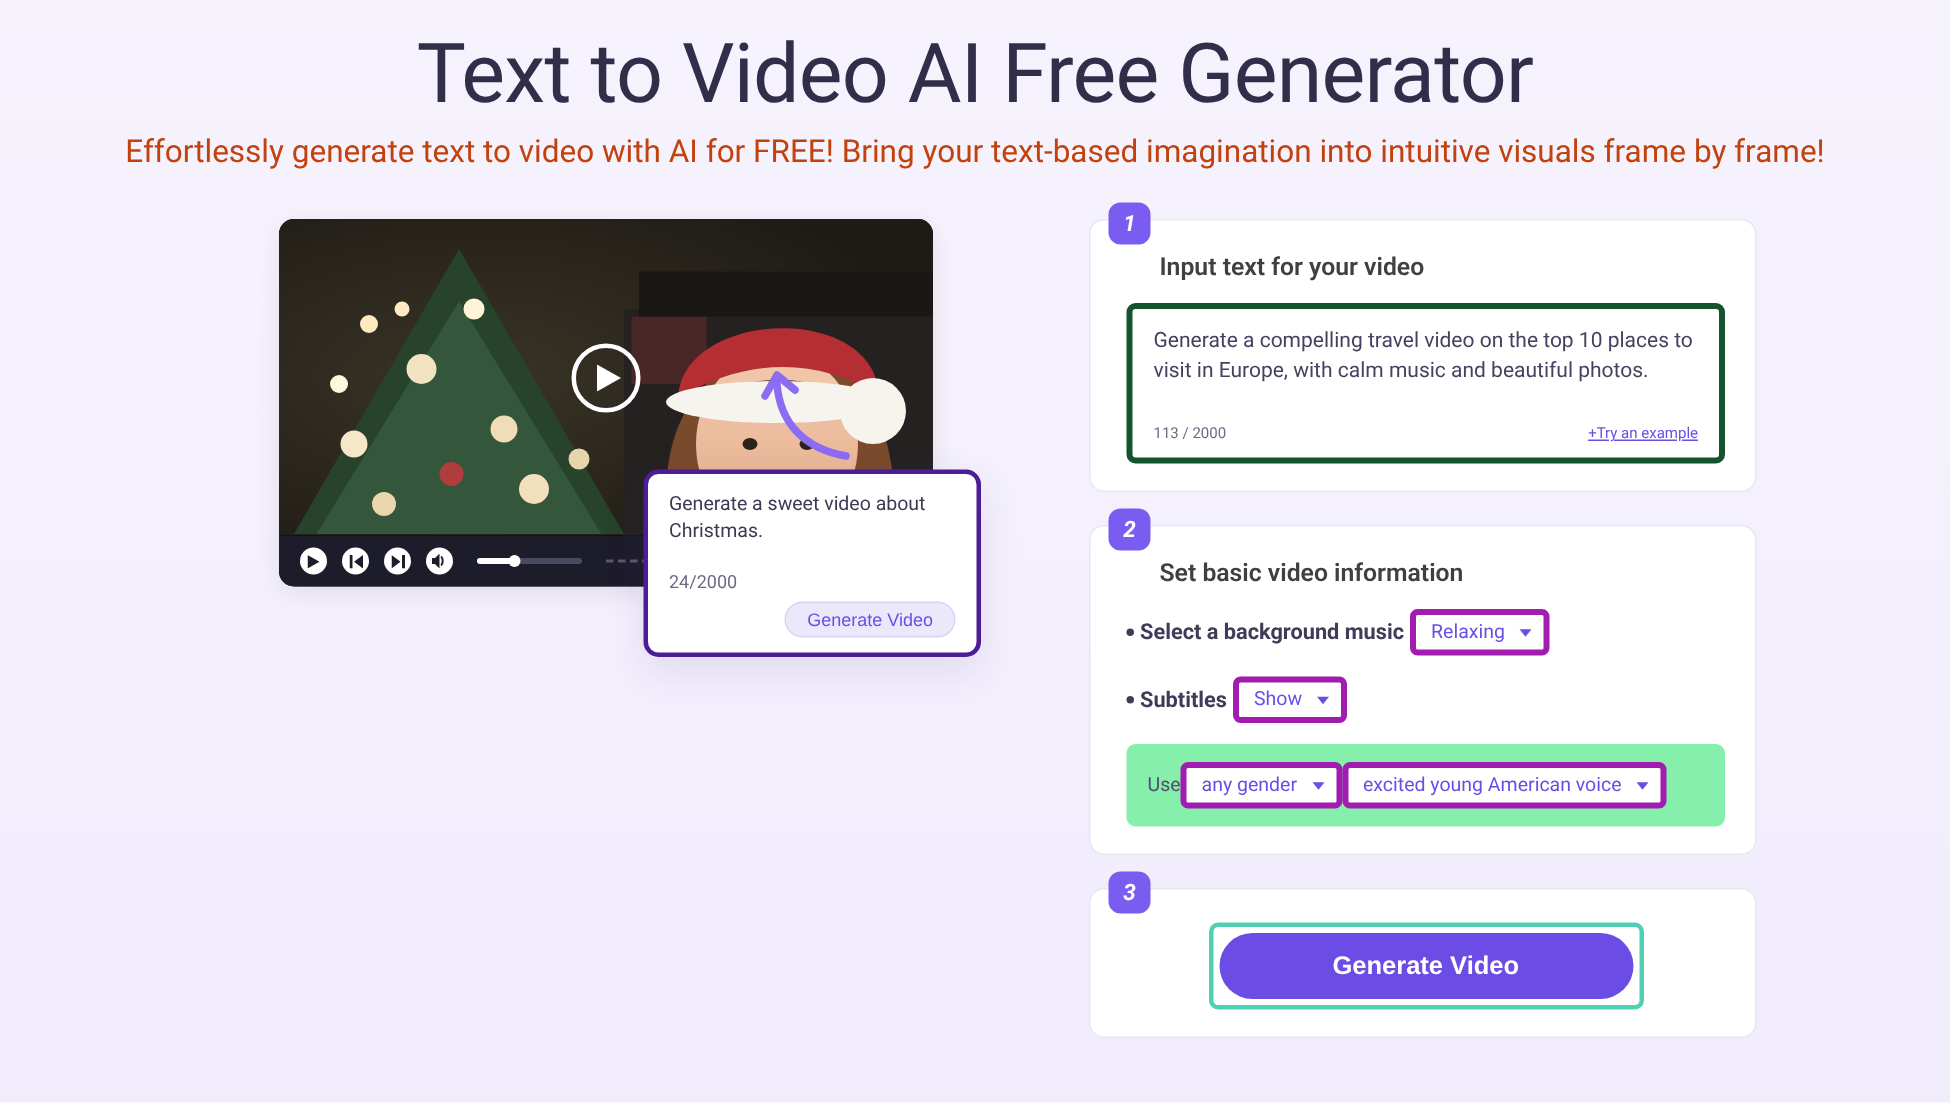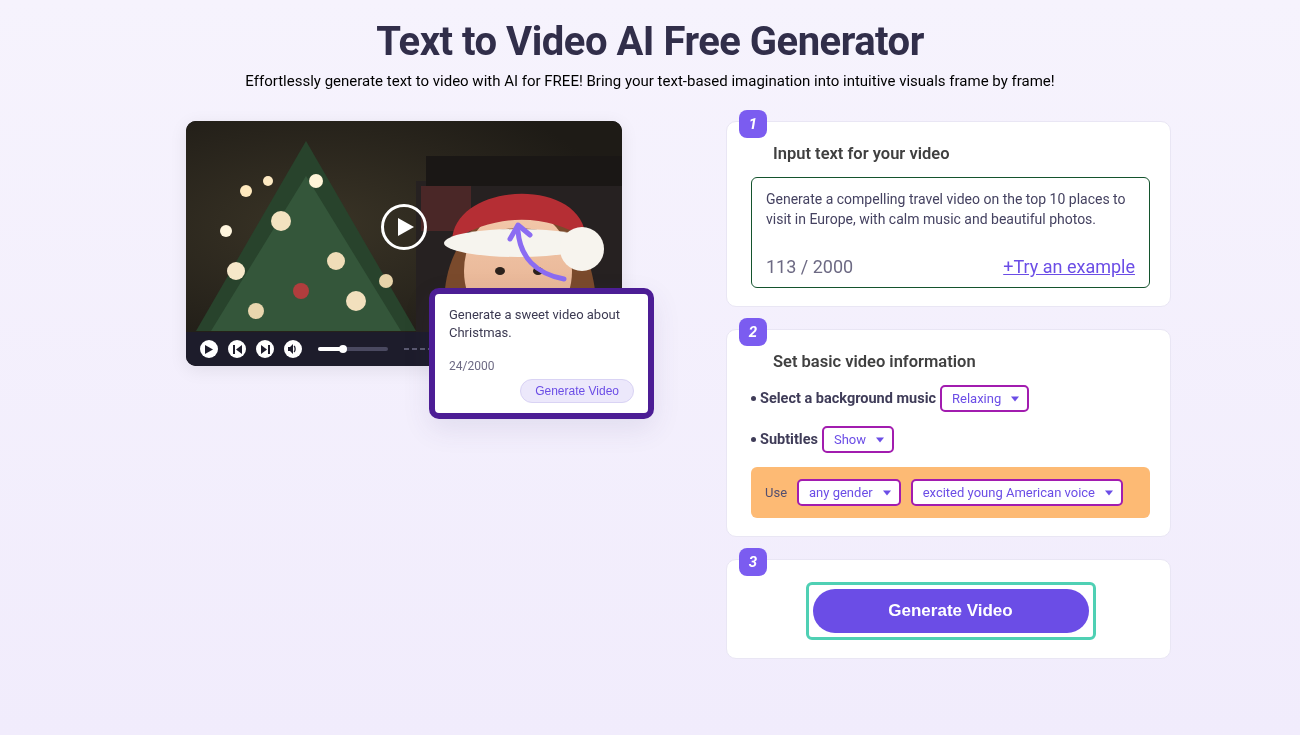--- a/index.html
+++ b/index.html
@@ -9,29 +9,29 @@
     width: 1300px;
     height: 735px;
     overflow: hidden;
     color: #312e4a;
   }
   .page {
     padding: 18px 60px 30px;
   }
   .title {
     text-align: center;
-    font-size: 40px;
-    font-weight: 700;
+    font-size: 55px;
+    font-weight: 400;
     color: #312e4a;
     letter-spacing: -0.5px;
   }
   .subtitle {
     text-align: center;
-    font-size: 15px;
-    color: #000000;
+    font-size: 21px;
+    color: #c2410c;
     margin-top: 6px;
     line-height: 1.35;
   }
   .content {
     display: flex;
     gap: 70px;
     margin-top: 30px;
     padding-left: 126px;
   }
   
@@ -126,21 +126,21 @@
     width: 5px;
     height: 2px;
     background: #5a5970;
   }
   .popover {
     position: absolute;
     top: 167px;
     left: 243px;
     width: 225px;
     background: #fff;
-    border: 6px solid #4c1d95;
+    border: 3px solid #4c1d95;
     border-radius: 10px;
     padding: 12px 14px 10px;
     box-shadow: 0 10px 28px rgba(70,60,120,.10);
   }
   .pop-text {
     font-size: 13px;
     color: #3c3a52;
     line-height: 1.35;
   }
   .pop-count {
@@ -194,35 +194,35 @@
     font-size: 15px;
   }
   .step-title {
     font-size: 16.5px;
     color: #404040;
     font-weight: 600;
     margin-left: 22px;
     margin-bottom: 14px;
   }
   .textbox {
-    border: 1px solid #14532d;
+    border: 4px solid #14532d;
     border-radius: 6px;
     padding: 12px 14px 10px;
   }
   .textbox .val {
     font-size: 14px;
     color: #454261;
     line-height: 1.4;
     min-height: 58px;
   }
   .textbox .row {
     display: flex;
     justify-content: space-between;
     margin-top: 8px;
-    font-size: 18px;
+    font-size: 10px;
     color: #6d6a84;
   }
   .textbox .try {
     color: #6b4de6;
     text-decoration: underline;
     cursor: pointer;
     text-align: right;
   }
   .opt-row {
     display: flex;
@@ -234,21 +234,21 @@
   }
   .opt-row:last-child { margin-bottom: 0; }
   .bullet {
     width: 5px;
     height: 5px;
     border-radius: 50%;
     background: #3f3c58;
   }
   .opt-row b { font-weight: 700; }
   .sel {
-    border: 2px solid #a21caf;
+    border: 4px solid #a21caf;
     border-radius: 5px;
     background: #fff;
     color: #6b4de6;
     font-size: 13px;
     padding: 4px 26px 4px 10px;
     position: relative;
     cursor: pointer;
     display: inline-flex;
     align-items: center;
   }
@@ -257,26 +257,25 @@
     position: absolute;
     right: 8px;
     top: 50%;
     width: 0; height: 0;
     border-left: 4px solid transparent;
     border-right: 4px solid transparent;
     border-top: 5px solid #6b4de6;
     transform: translateY(-50%);
   }
   .usebox {
-    background: #fdba74;
+    background: #86efac;
     border-radius: 6px;
     padding: 12px 14px;
     display: flex;
     align-items: center;
-    gap: 10px;
     margin-top: 6px;
   }
   .usebox .lbl {
     font-size: 13px;
     color: #534f6f;
   }
   .step3 .step-title { margin-bottom: 14px; }
   .gen-wrap {
     border: 3px solid #4fd0b4;
     border-radius: 6px;

